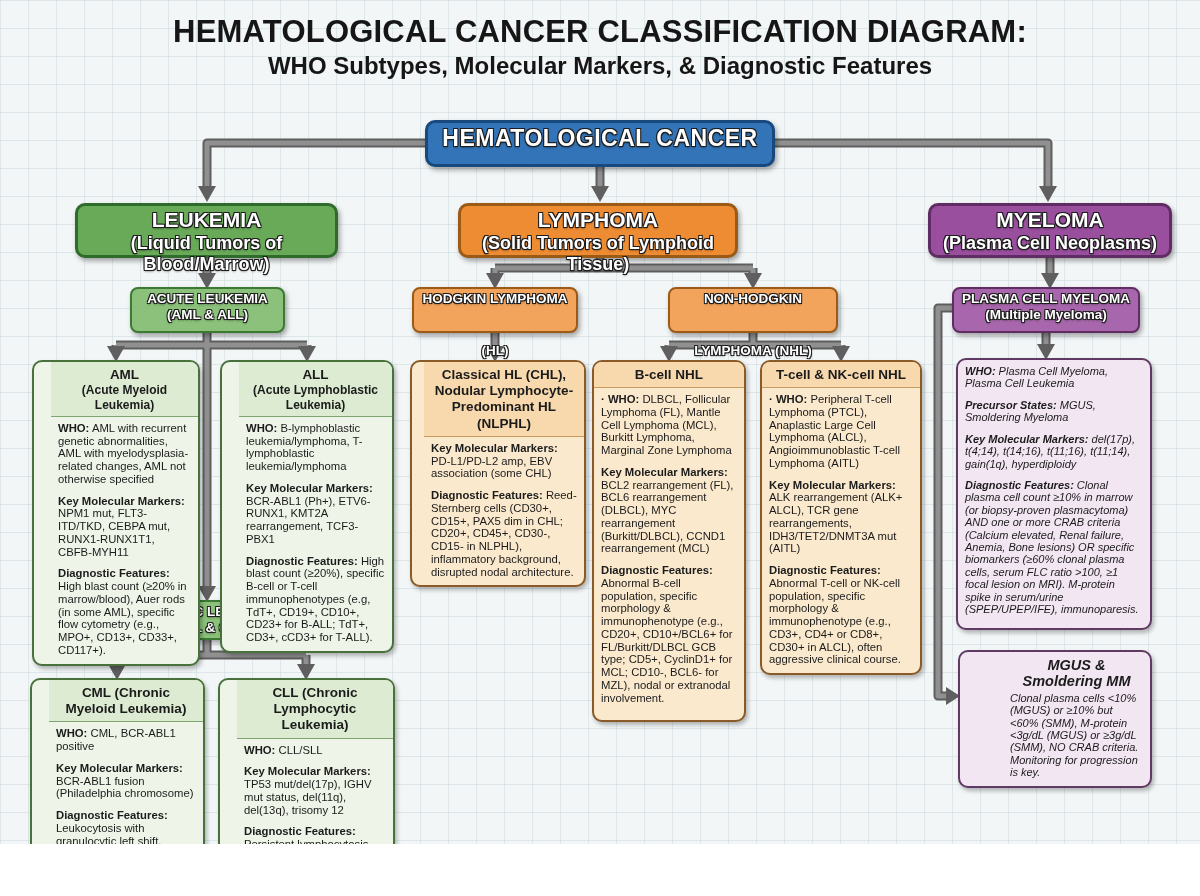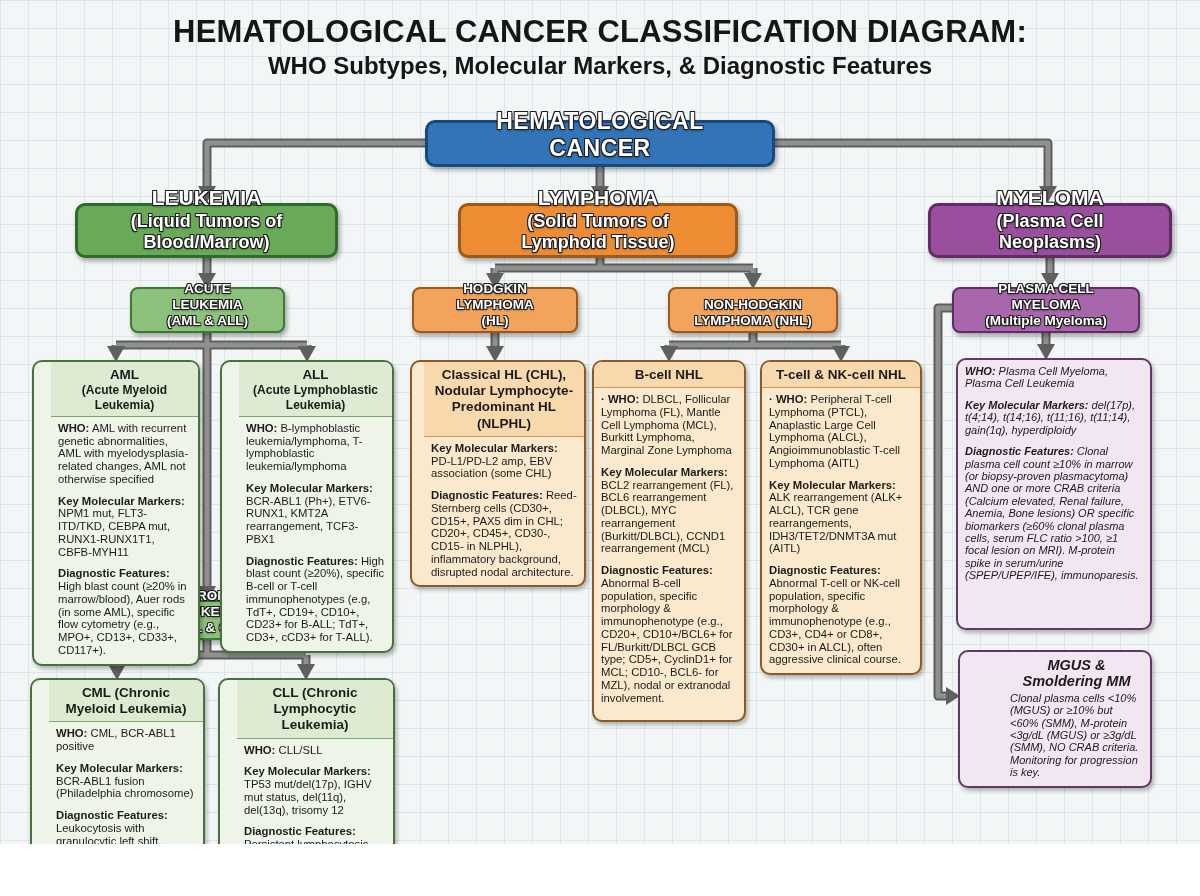--- a/index.html
+++ b/index.html
@@ -15,34 +15,34 @@
   .page-title{position:absolute;left:0;top:14px;width:1200px;text-align:center;color:#161616;}
   .page-title .t1{font-size:31px;font-weight:800;letter-spacing:.2px;}
   .page-title .t2{font-size:24px;font-weight:600;margin-top:2px;}
 
   svg.wires{position:absolute;left:0;top:0;z-index:1;}
   .c-outer{fill:none;stroke:#5e5e5e;stroke-width:9;stroke-linejoin:round;}
   .c-inner{fill:none;stroke:#909090;stroke-width:5;stroke-linejoin:round;}
   .arrow{fill:#5f5f5f;}
 
   .node{position:absolute;z-index:2;box-sizing:border-box;border-radius:10px;
-    text-align:center;color:#fff;display:flex;flex-direction:column;justify-content:flex-end;
-    box-shadow:2px 3px 5px rgba(0,0,0,.35);padding:2px 22px;}
+    text-align:center;color:#fff;display:flex;flex-direction:column;justify-content:flex-start;
+    box-shadow:2px 3px 5px rgba(0,0,0,.35);padding:2px 6px;}
   .node .outl{text-shadow:-1px -1px 0 #1d1d1d,1px -1px 0 #1d1d1d,-1px 1px 0 #1d1d1d,1px 1px 0 #1d1d1d,0 2px 2px rgba(0,0,0,.35);}
   .root-node{background:#3274b7;border:3px solid #17497f;}
   .root-node .nt{font-size:23px;font-weight:800;letter-spacing:.5px;}
   .branch .nt{font-size:21px;font-weight:800;}
   .branch .ns{font-size:18px;font-weight:700;margin-top:1px;}
   .green-node{background:#69aa58;border:3px solid #2f6b2a;}
   .orange-node{background:#ee8c33;border:3px solid #9c5a17;}
   .purple-node{background:#994f9e;border:3px solid #5f2d63;}
   .node2{border-radius:8px;border-width:2.5px;}
   .node2 .nt,.node2 .ns{font-size:13.5px;font-weight:800;line-height:1.18;}
   .green-node2{background:#8bc17a;border:2.5px solid #3c7a33;}
-  .orange-node2{background:#f3a45c;border:2.5px solid #9c5a17;}
+  .orange-node2{background:#f3a45c;border:2.5px solid #9c5a17;gap:36px;}
   .purple-node2{background:#a867ac;border:2.5px solid #5f2d63;}
 
   .card{position:absolute;z-index:2;box-sizing:border-box;border-radius:10px;
     box-shadow:2px 3px 4px rgba(0,0,0,.28);color:#1b1b1b;overflow:hidden;}
   .card .card-head{text-align:center;font-weight:800;padding:5px 6px 4px;}
   .card .card-title{font-size:13.5px;line-height:1.2;}
   .card .card-subtitle{font-size:12px;line-height:1.2;}
   .card .card-body{padding:5px 7px 7px;font-size:11.3px;line-height:1.13;text-align:left;}
   .card .card-body p{margin:0 0 9px;}
   .card .card-body p:last-child{margin-bottom:0;}
@@ -204,20 +204,21 @@
     <div class="card-body">
       <p><b>· WHO:</b><span> Peripheral T-cell Lymphoma (PTCL), Anaplastic Large Cell Lymphoma (ALCL), Angioimmunoblastic T-cell Lymphoma (AITL)</span></p>
       <p><b>Key Molecular Markers:</b><span> ALK rearrangement (ALK+ ALCL), TCR gene rearrangements, IDH3/TET2/DNMT3A mut (AITL)</span></p>
       <p><b>Diagnostic Features:</b><span> Abnormal T-cell or NK-cell population, specific morphology &amp; immunophenotype (e.g., CD3+, CD4+ or CD8+, CD30+ in ALCL), often aggressive clinical course.</span></p>
     </div>
   </div>
 
   <div class="card purple-card" style="left:956px;top:358px;width:196px;min-height:272px;">
     <div class="card-body">
       <p><b>WHO:</b><span> Plasma Cell Myeloma, Plasma Cell Leukemia</span></p>
+      <p><b>Precursor States:</b><span> MGUS, Smoldering Myeloma</span></p>
       <p><b>Key Molecular Markers:</b><span> del(17p), t(4;14), t(14;16), t(11;16), t(11;14), gain(1q), hyperdiploidy</span></p>
       <p><b>Diagnostic Features:</b><span> Clonal plasma cell count ≥10% in marrow (or biopsy-proven plasmacytoma) AND one or more CRAB criteria (Calcium elevated, Renal failure, Anemia, Bone lesions) OR specific biomarkers (≥60% clonal plasma cells, serum FLC ratio &gt;100, ≥1 focal lesion on MRI). M-protein spike in serum/urine (SPEP/UPEP/IFE), immunoparesis.</span></p>
     </div>
   </div>
 
   <div class="card purple-card" style="left:958px;top:650px;width:194px;min-height:92px;padding-left:43px;">
     <div class="card-body">
       <div class="mgus-title">MGUS &amp; Smoldering MM</div>
       <p>Clonal plasma cells &lt;10% (MGUS) or ≥10% but &lt;60% (SMM), M-protein &lt;3g/dL (MGUS) or ≥3g/dL (SMM), NO CRAB criteria. Monitoring for progression is key.</p>
     </div>

